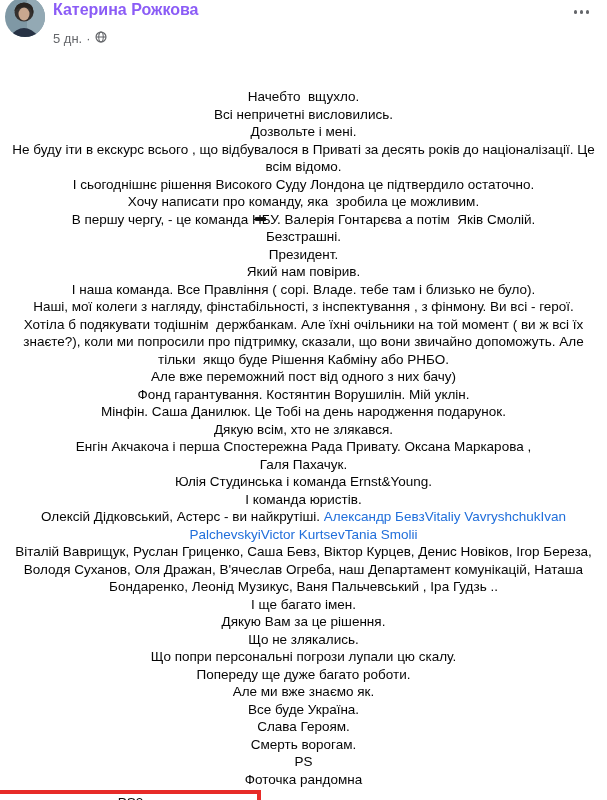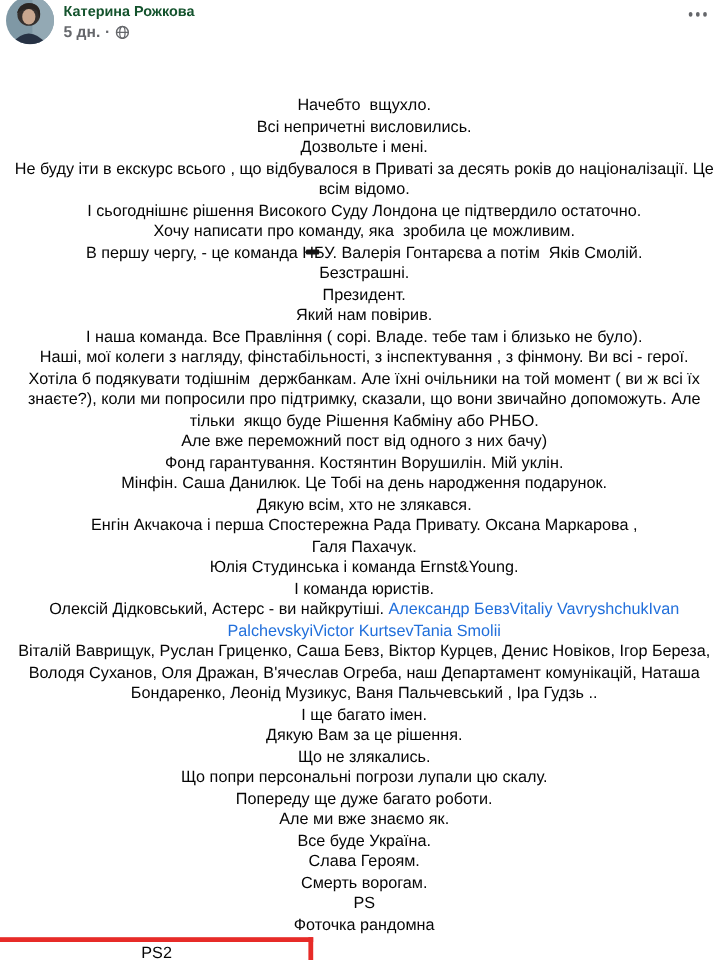--- a/index.html
+++ b/index.html
@@ -28,35 +28,33 @@
     overflow: hidden;
     flex: 0 0 40px;
     margin-top: -3px;
     cursor: pointer;
   }
   .header-meta {
     margin-left: 8px;
     padding-top: 1px;
   }
   .author-name {
-    font-size: 12px;
+    font-size: 16px;
     font-weight: 700;
     line-height: 17px;
-    color: #14532d;
+    color: #8b5cf6;
     cursor: pointer;
   }
   .sub-row {
     display: flex;
-    align-items: center;
     gap: 4px;
-    margin-top: 1px;
+    margin-top: 13px;
     font-size: 13px;
     color: #65676b;
     line-height: 15px;
-    font-weight: bold;
   }
   .globe {
     width: 12px;
     height: 12px;
     display: inline-block;
   }
   .menu-btn {
     margin-left: auto;
     margin-top: 6px;
     display: flex;

